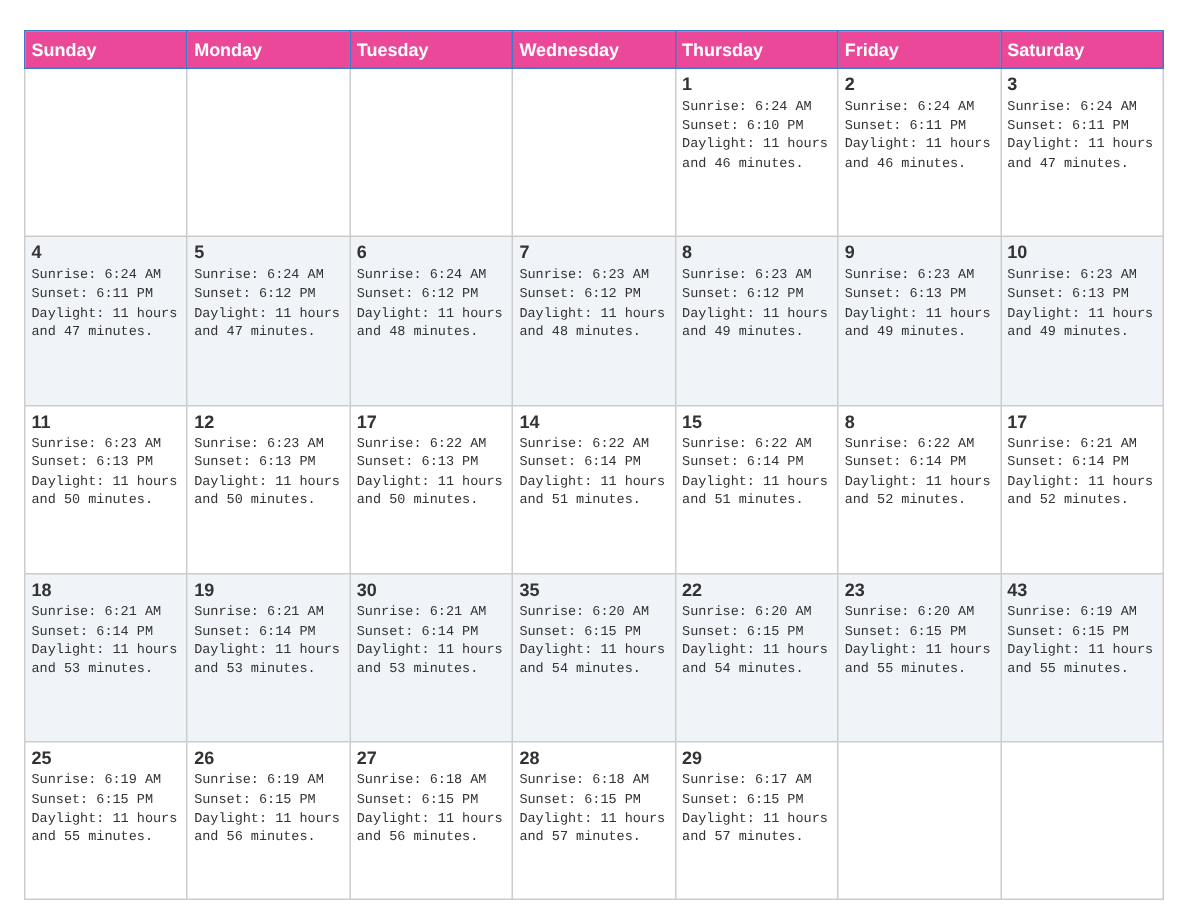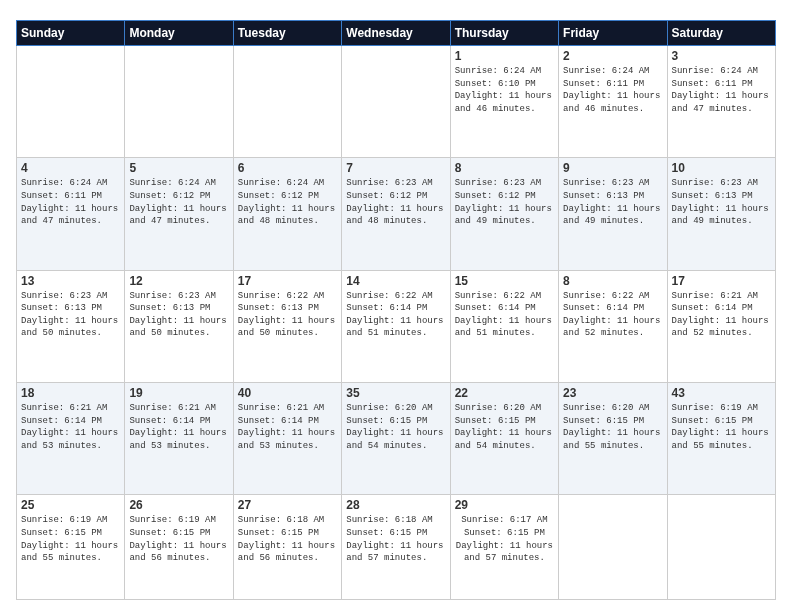--- a/index.html
+++ b/index.html
@@ -40,21 +40,21 @@
       font-size: 14px;
       color: #555;
     }
     table {
       width: 100%;
       border-collapse: collapse;
       table-layout: fixed;
       flex: 1;
     }
     thead tr th {
-      background-color: #0f172a;
+      background-color: #ec4899;
       color: #fff;
       font-size: 12px;
       font-weight: bold;
       padding: 5px 4px;
       text-align: left;
       border: 1px solid #3a7bc8;
     }
     tbody tr td {
       border: 1px solid #ccc;
       vertical-align: top;
@@ -193,21 +193,21 @@
           <td>
             <span class="day-num">10</span>
             <div class="day-info" style="white-space: pre-line;">Sunrise: 6:23 AM
 Sunset: 6:13 PM
 Daylight: 11 hours
 and 49 minutes.</div>
           </td>
         </tr>
         <tr>
           <td>
-            <span class="day-num">13</span>
+            <span class="day-num">11</span>
             <div class="day-info" style="white-space: pre-line;">Sunrise: 6:23 AM
 Sunset: 6:13 PM
 Daylight: 11 hours
 and 50 minutes.</div>
           </td>
           <td>
             <span class="day-num">12</span>
             <div class="day-info" style="white-space: pre-line;">Sunrise: 6:23 AM
 Sunset: 6:13 PM
 Daylight: 11 hours
@@ -258,21 +258,21 @@
 and 53 minutes.</div>
           </td>
           <td>
             <span class="day-num">19</span>
             <div class="day-info" style="white-space: pre-line;">Sunrise: 6:21 AM
 Sunset: 6:14 PM
 Daylight: 11 hours
 and 53 minutes.</div>
           </td>
           <td>
-            <span class="day-num">40</span>
+            <span class="day-num">30</span>
             <div class="day-info" style="white-space: pre-line;">Sunrise: 6:21 AM
 Sunset: 6:14 PM
 Daylight: 11 hours
 and 53 minutes.</div>
           </td>
           <td>
             <span class="day-num">35</span>
             <div class="day-info" style="white-space: pre-line;">Sunrise: 6:20 AM
 Sunset: 6:15 PM
 Daylight: 11 hours
@@ -324,21 +324,21 @@
           </td>
           <td>
             <span class="day-num">28</span>
             <div class="day-info" style="white-space: pre-line;">Sunrise: 6:18 AM
 Sunset: 6:15 PM
 Daylight: 11 hours
 and 57 minutes.</div>
           </td>
           <td>
             <span class="day-num">29</span>
-            <div class="day-info" style="white-space: pre-line; text-align: center;">Sunrise: 6:17 AM
+            <div class="day-info" style="white-space: pre-line;">Sunrise: 6:17 AM
 Sunset: 6:15 PM
 Daylight: 11 hours
 and 57 minutes.</div>
           </td>
           <td class="empty-cell"></td>
           <td class="empty-cell"></td>
         </tr>
       </tbody>
   </table>
 </div>

